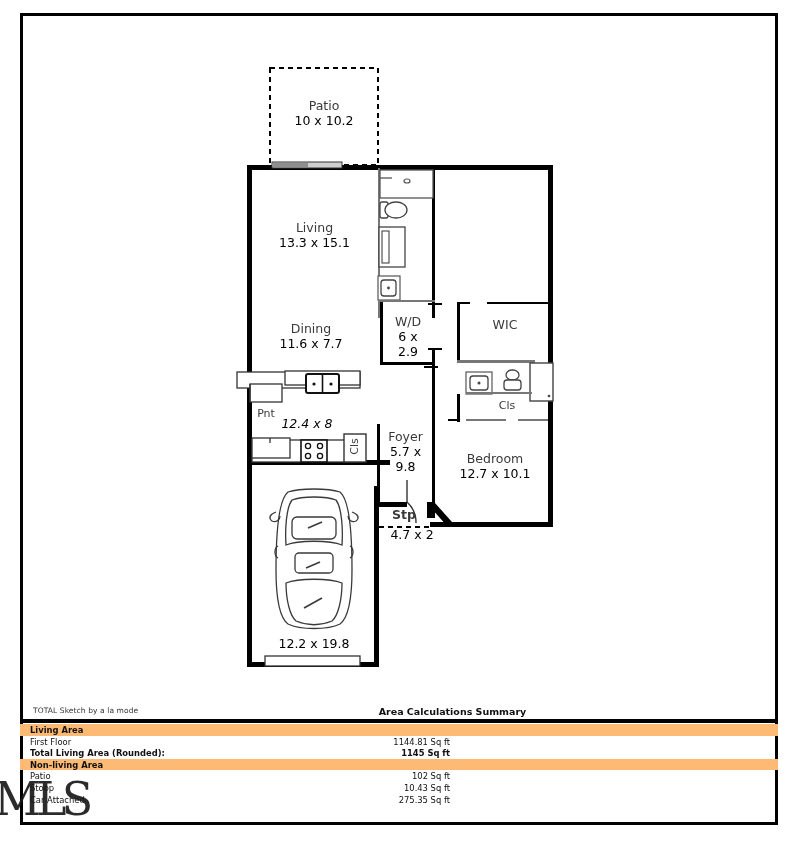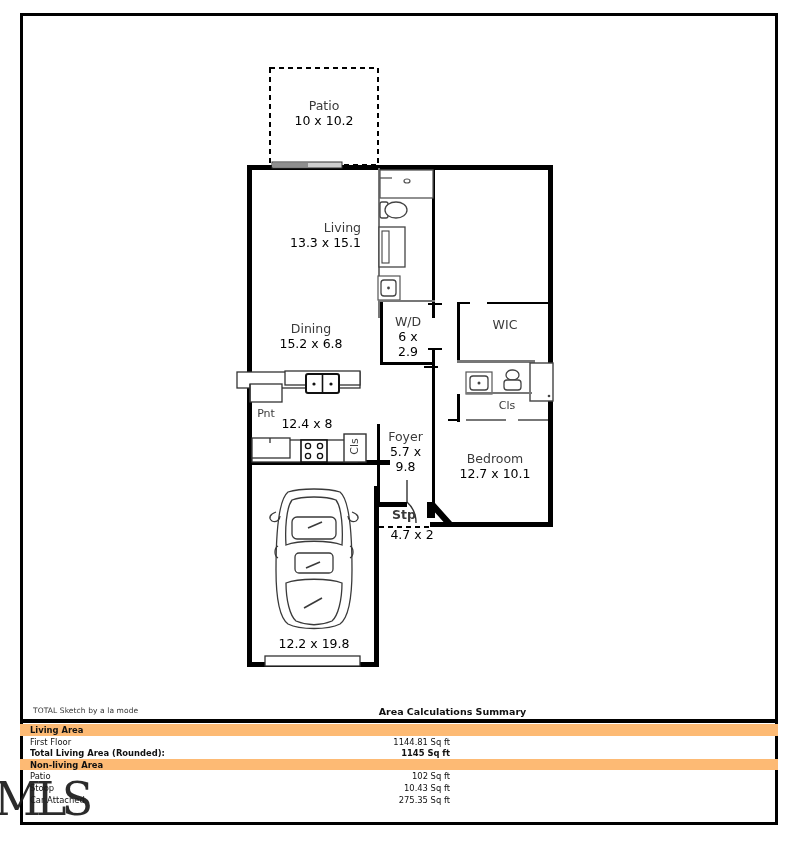--- a/index.html
+++ b/index.html
@@ -162,42 +162,42 @@
       <path d="M278 546 C 274 548, 274 556, 278 558"></path>
       <path d="M350 546 C 354 548, 354 556, 350 558"></path>
     </g>
   </svg>
 
   <div class="lbl" style="left:270px;top:99px;width:108px;">
     <span>Patio</span>
     <span class="dim">10 x 10.2</span>
   </div>
 
-  <div class="lbl" style="left:246px;top:221px;width:115px;text-align:right;">
+  <div class="lbl" style="left:257px;top:221px;width:115px;">
     <span>Living</span>
     <span class="dim">13.3 x 15.1</span>
   </div>
 
 
   <div class="lbl" style="left:252px;top:322px;width:118px;">
     <span>Dining</span>
-    <span class="dim">15.2 x 6.8</span>
+    <span class="dim">11.6 x 7.7</span>
   </div>
 
   <div class="lbl" style="left:383px;top:315px;width:50px;">
     <span>W/D</span>
     <span class="dim">6 x</span>
     <span class="dim">2.9</span>
   </div>
 
   <div class="lbl" style="left:470px;top:318px;width:70px;">
     <span>WIC</span>
   </div>
 
-  <div class="lbl" style="left:252px;top:417px;width:110px;">
+  <div class="lbl" style="left:252px;top:417px;width:110px;font-style:italic;">
     <span class="dim">12.4 x 8</span>
   </div>
 
   <div class="lbl small" style="left:251px;top:408px;width:30px;text-align:center;">
     <span>Pnt</span>
   </div>
 
   <div class="lbl small vert" style="left:340px;top:440px;width:30px;">
     <span>Cls</span>
   </div>

